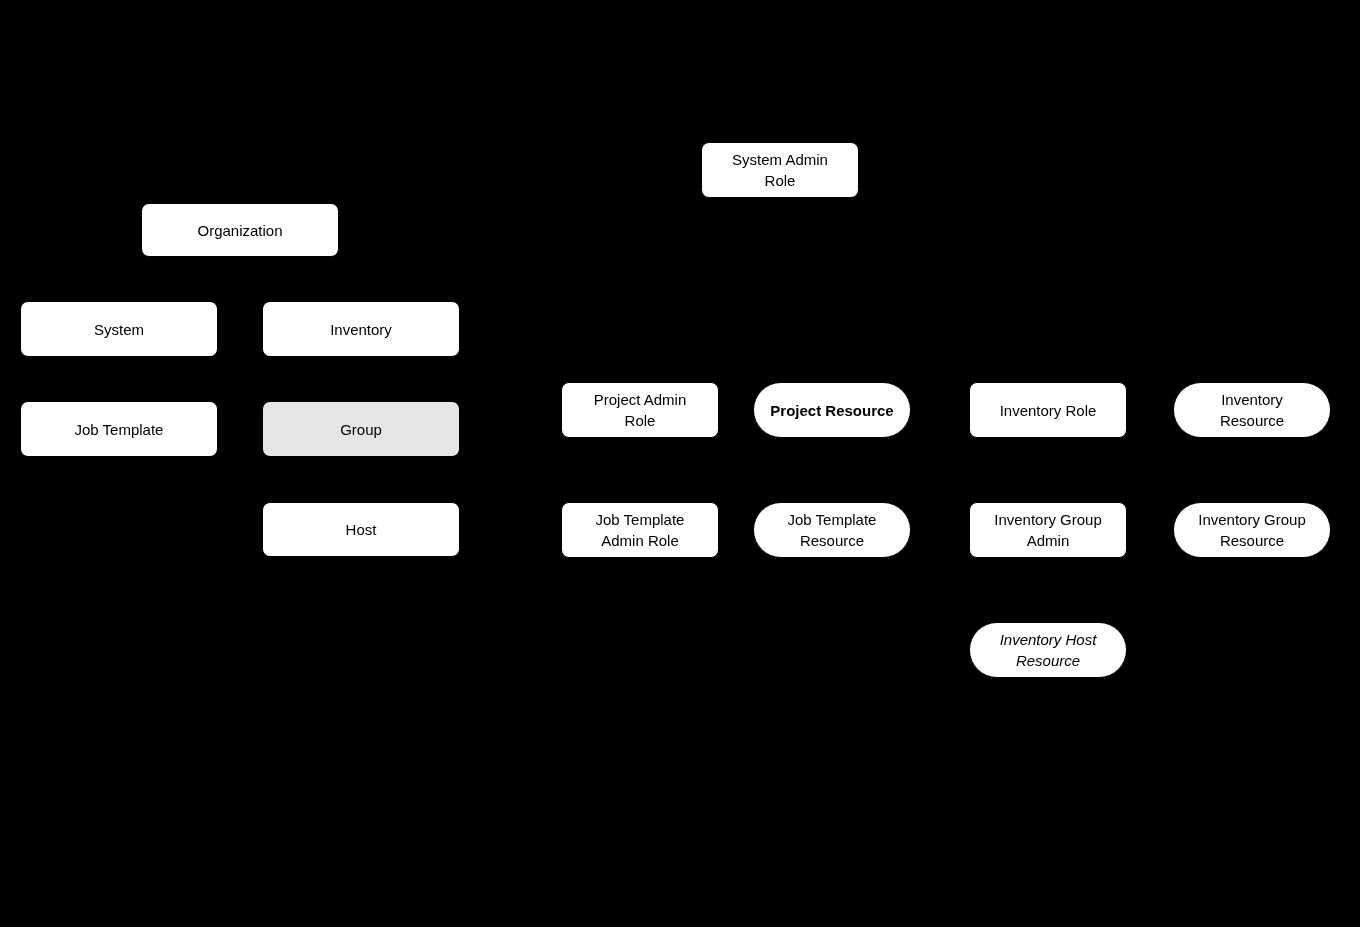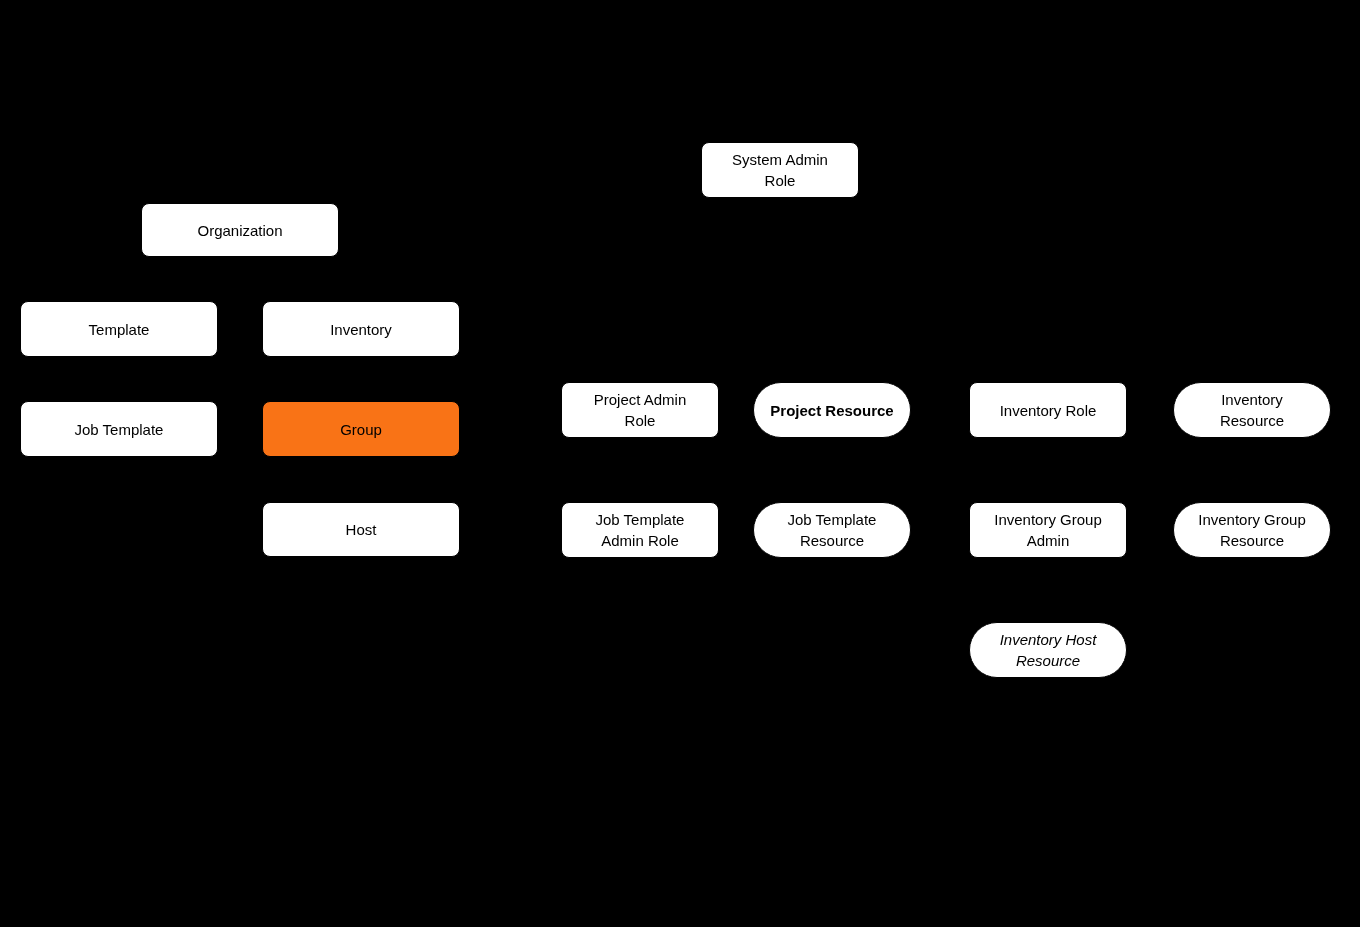--- a/index.html
+++ b/index.html
@@ -37,24 +37,24 @@
   .node-label {
     display: block;
     pointer-events: none;
   }
 </style>
 </head>
 <body>
 
 <div class="canvas" style="width: 1360px; height: 927px; background: rgb(0, 0, 0);">
     <div class="node rect" style="left: 141px; top: 203px; width: 198px; height: 54px; background: rgb(255, 255, 255); border-color: rgb(0, 0, 0); color: rgb(0, 0, 0);"><span class="node-label">Organization</span></div>
-    <div class="node rect" style="left: 20px; top: 301px; width: 198px; height: 56px; background: rgb(255, 255, 255); border-color: rgb(0, 0, 0); color: rgb(0, 0, 0);"><span class="node-label">Template</span></div>
+    <div class="node rect" style="left: 20px; top: 301px; width: 198px; height: 56px; background: rgb(255, 255, 255); border-color: rgb(0, 0, 0); color: rgb(0, 0, 0);"><span class="node-label">System</span></div>
     <div class="node rect" style="left: 262px; top: 301px; width: 198px; height: 56px; background: rgb(255, 255, 255); border-color: rgb(0, 0, 0); color: rgb(0, 0, 0);"><span class="node-label">Inventory</span></div>
     <div class="node rect" style="left: 20px; top: 401px; width: 198px; height: 56px; background: rgb(255, 255, 255); border-color: rgb(0, 0, 0); color: rgb(0, 0, 0);"><span class="node-label">Job Template</span></div>
-    <div class="node rect" style="left: 262px; top: 401px; width: 198px; height: 56px; background: #f97316; border-color: rgb(0, 0, 0); color: rgb(0, 0, 0);"><span class="node-label">Group</span></div>
+    <div class="node rect" style="left: 262px; top: 401px; width: 198px; height: 56px; background: #e5e5e5; border-color: rgb(0, 0, 0); color: rgb(0, 0, 0);"><span class="node-label">Group</span></div>
     <div class="node rect" style="left: 262px; top: 502px; width: 198px; height: 55px; background: rgb(255, 255, 255); border-color: rgb(0, 0, 0); color: rgb(0, 0, 0);"><span class="node-label">Host</span></div>
     <div class="node rect" style="left: 701px; top: 142px; width: 158px; height: 56px; background: rgb(255, 255, 255); border-color: rgb(0, 0, 0); color: rgb(0, 0, 0);"><span class="node-label">System Admin
 Role</span></div>
     <div class="node rect" style="left: 561px; top: 382px; width: 158px; height: 56px; background: rgb(255, 255, 255); border-color: rgb(0, 0, 0); color: rgb(0, 0, 0);"><span class="node-label">Project Admin
 Role</span></div>
     <div class="node stadium" style="left: 753px; top: 382px; width: 158px; height: 56px; background: rgb(255, 255, 255); border-color: rgb(0, 0, 0); color: rgb(0, 0, 0); font-weight: bold;"><span class="node-label">Project Resource</span></div>
     <div class="node rect" style="left: 969px; top: 382px; width: 158px; height: 56px; background: rgb(255, 255, 255); border-color: rgb(0, 0, 0); color: rgb(0, 0, 0);"><span class="node-label">Inventory Role</span></div>
     <div class="node stadium" style="left: 1173px; top: 382px; width: 158px; height: 56px; background: rgb(255, 255, 255); border-color: rgb(0, 0, 0); color: rgb(0, 0, 0);"><span class="node-label">Inventory
 Resource</span></div>
     <div class="node rect" style="left: 561px; top: 502px; width: 158px; height: 56px; background: rgb(255, 255, 255); border-color: rgb(0, 0, 0); color: rgb(0, 0, 0);"><span class="node-label">Job Template

